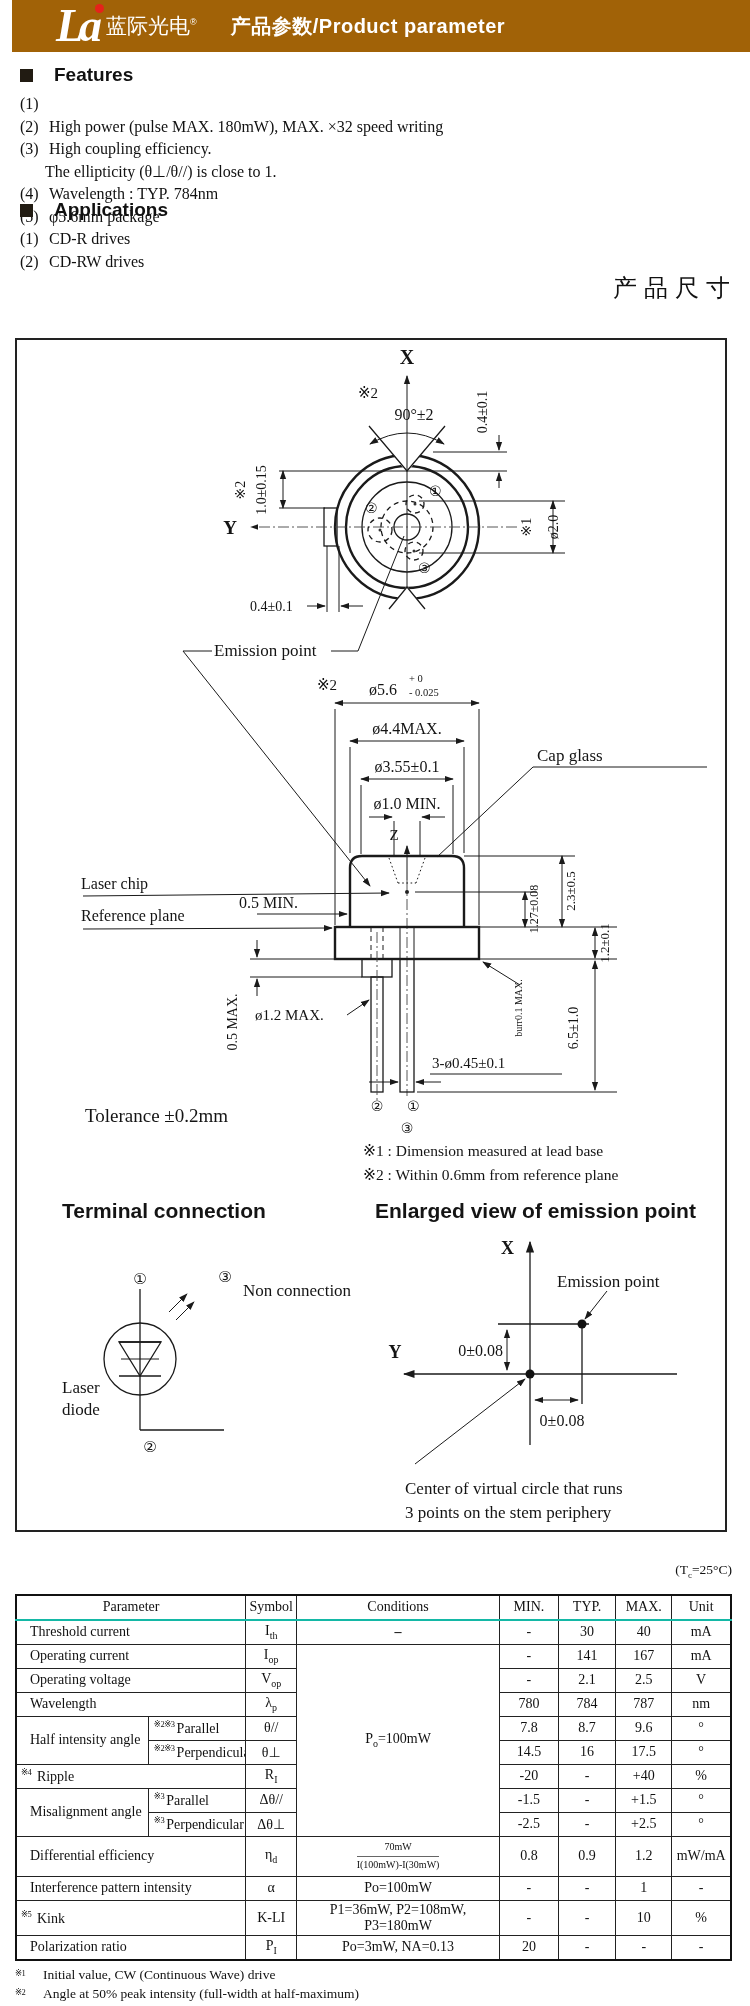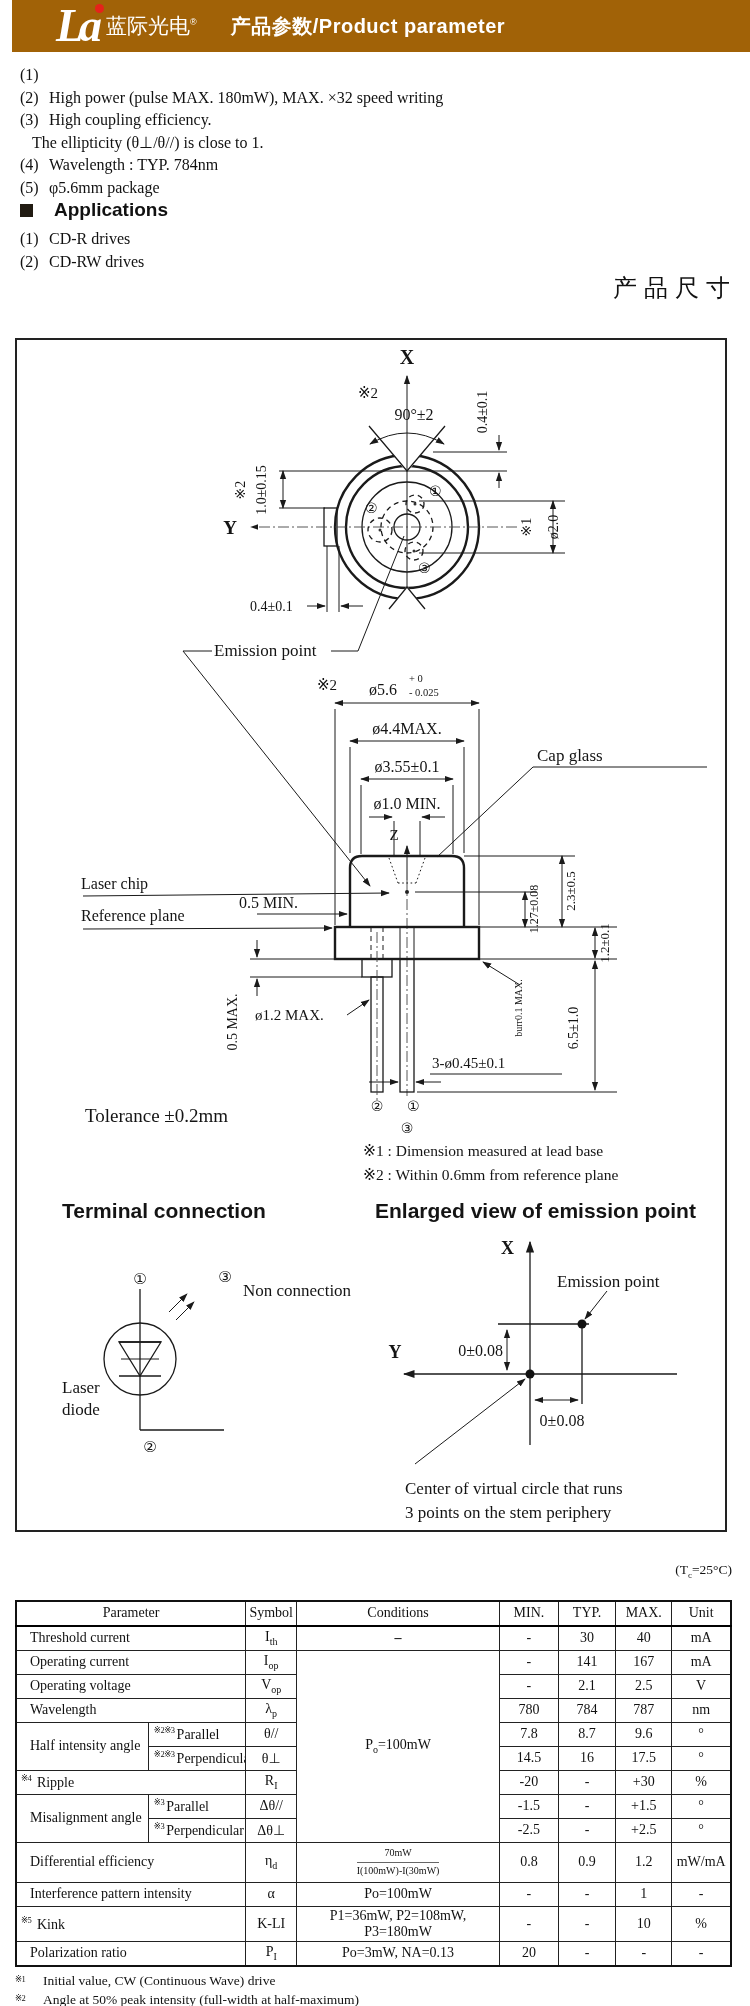--- a/index.html
+++ b/index.html
@@ -13,43 +13,43 @@
   .logo-dot{position:absolute;top:-2px;right:-7px;width:9px;height:9px;border-radius:50%;background:#e5231b;}
   .brand{color:#fff;font-weight:normal;font-size:21px;margin-left:9px;font-family:"Liberation Sans",sans-serif;}
   .reg{color:#fff;font-size:9px;position:relative;top:-8px;}
   .hdr-title{color:#fff;font-weight:bold;font-size:20px;margin-left:34px;font-family:"Liberation Sans",sans-serif;letter-spacing:.5px;}
   
   .sec{position:absolute;left:20px;}
   .sec-head{display:flex;align-items:center;font-family:"Liberation Sans",sans-serif;font-weight:bold;font-size:19px;margin-bottom:7px;}
   .bullet{width:13px;height:13px;background:#211b12;margin-right:21px;}
   .item{display:flex;font-size:16px;line-height:22.5px;}
   .item .num{width:29px;flex:none;}
-  .item .cont{margin-left:12px;}
+  .item .cont{margin-left:25px;}
   #features{top:64px;}
   #applications{top:199px;}
   .dim-title{position:absolute;top:272px;right:13px;font-size:24px;letter-spacing:7px;}
   
   .dbox{position:absolute;top:338px;left:15px;width:708px;height:1190px;border:2px solid #222;}
   svg text{fill:#141414;font-family:"Liberation Serif","DejaVu Sans",serif;}
   .s1{stroke:#1a1a1a;stroke-width:1.3;fill:none;}
   .s2{stroke:#1a1a1a;stroke-width:2.4;fill:none;}
   .sd{stroke:#1a1a1a;stroke-width:1;fill:none;}
   .dash{stroke-dasharray:5 4;}
   .dot{stroke-dasharray:1.6 2.6;}
   .cl{stroke:#444;stroke-width:.9;fill:none;stroke-dasharray:11 3 2 3;}
   .tb{font-weight:bold;}
   .sans{font-family:"Liberation Sans","DejaVu Sans",sans-serif;}
   .circ{font-family:"DejaVu Sans",sans-serif;}
   
   .twrap{position:absolute;top:1562px;left:15px;width:719px;}
-  .temp-note{text-align:right;font-size:13.5px;margin-bottom:20px;padding-right:2px;}
+  .temp-note{text-align:right;font-size:13.5px;margin-bottom:14px;padding-right:2px;}
   .temp-note sub{font-size:9px;}
   table{border-collapse:collapse;width:717px;table-layout:fixed;font-size:14px;border:2px solid #111;}
   td,th{border:1px solid #222;padding:1px 3px;text-align:center;height:21px;overflow:hidden;font-weight:normal;}
-  tr.hrow th{border-bottom:2px solid #000000;}
+  tr.hrow th{border-bottom:2px solid #14b8a6;}
   .pl{text-align:left;padding-left:13px;}
   .psub{text-align:left;padding-left:5px;margin-left:44px;}
   td sub{font-size:10px;}
   sup.mark{font-size:8.5px;letter-spacing:-.5px;margin-right:2px;}
   .frac{display:inline-block;font-size:10px;line-height:16px;}
   .frac .fnum{border-bottom:1.4px solid #666;padding:0 10px 1px;}
   tr.tall{height:40px;padding-left:34px;}
   
   .fns{margin-top:6px;font-size:13.5px;}
   .fn{margin-top:3.5px;white-space:pre-wrap;display:flex;}
@@ -61,20 +61,24 @@
 <div class="hdr">
   <div class="logo">
     <span>La</span>
     <span class="logo-dot"></span>
   </div>
   <div class="brand"><span>蓝际光电</span><span class="reg">®</span></div>
   <div class="hdr-title">产品参数/Product parameter</div>
 </div>
 
 <div id="features" class="sec">
+  <div class="sec-head">
+    <span class="bullet"></span>
+    <span>Features</span>
+  </div>
   <div class="item">
       <span class="num">(1)</span>
     </div>
   <div class="item">
       <span class="num">(2)</span>
       <span>High power (pulse MAX. 180mW), MAX. ×32 speed writing</span>
     </div>
   <div class="item">
       <span class="num">(3)</span>
       <span>High coupling efficiency.</span>
@@ -394,21 +398,21 @@
       <td>14.5</td>
       <td>16</td>
       <td>17.5</td>
       <td>°</td>
     </tr>
     <tr>
       <td colspan="2" class="pl" style="padding-left:4px"><sup class="mark">※4</sup> <span>Ripple</span></td>
       <td><span>R</span><sub>I</sub></td>
       <td>-20</td>
       <td>-</td>
-      <td>+30</td>
+      <td>+40</td>
       <td>%</td>
     </tr>
     <tr>
       <td rowspan="2" class="pl">Misalignment angle</td>
       <td class="psub"><sup class="mark">※3</sup><span>Parallel</span></td>
       <td>Δθ//</td>
       <td>-1.5</td>
       <td>-</td>
       <td>+1.5</td>
       <td>°</td>

